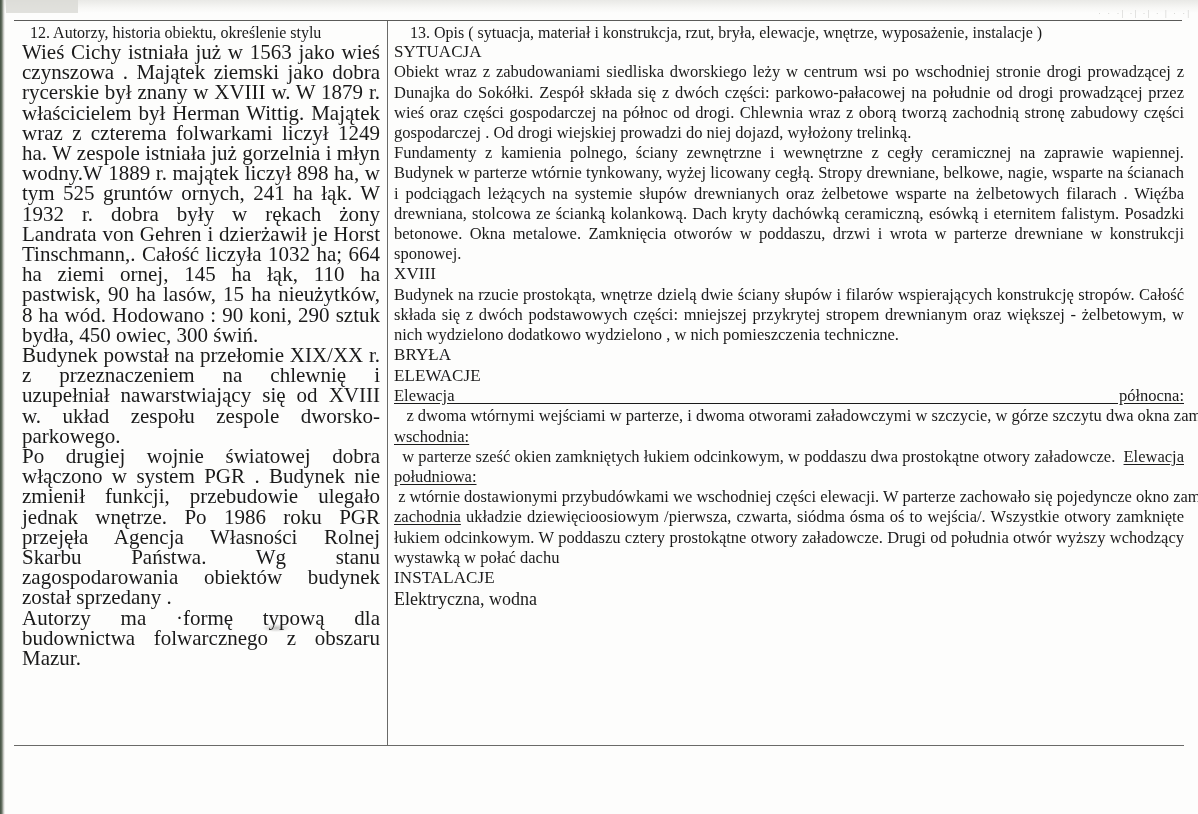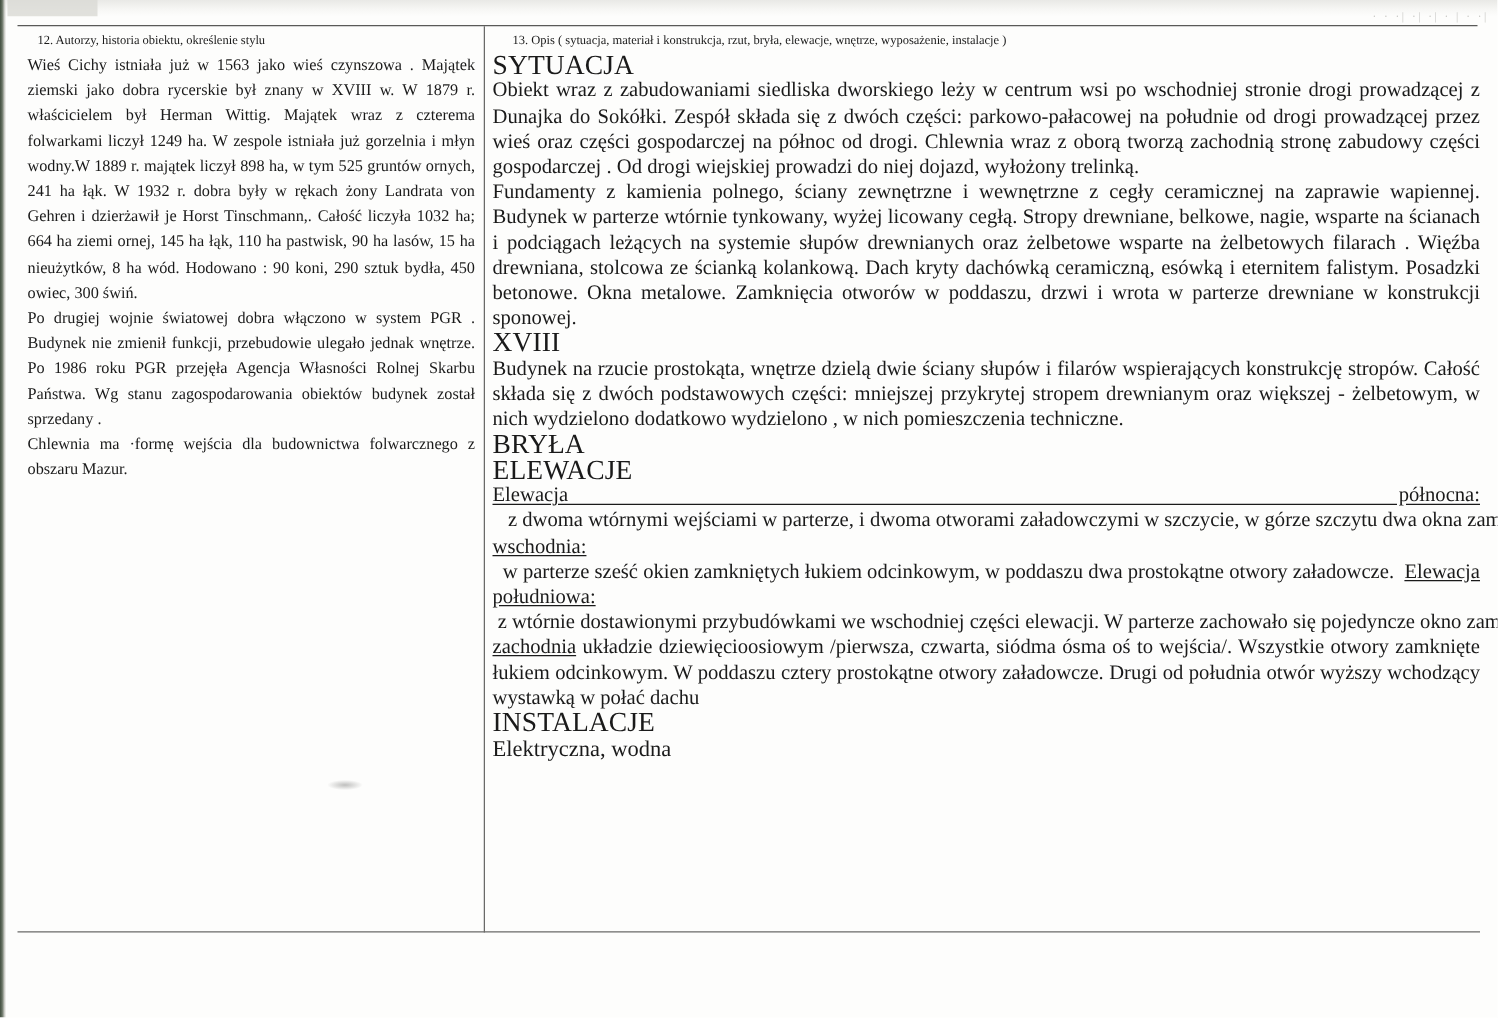--- a/index.html
+++ b/index.html
@@ -92,40 +92,40 @@
   
   .col {
     position: absolute;
     top: 24px;
     box-sizing: border-box;
   }
   .col-left  { left: 22px;  width: 358px; }
   .col-right { left: 394px; width: 790px; }
 
   .field-label {
-    font-size: 10px;
+    font-size: 16px;
     line-height: 17px;
     margin: 0 0 1px 8px;
     white-space: nowrap;
     font-family: "Liberation Serif", serif;
   }
   .col-right .field-label { margin-left: 16px; }
 
   .body-text {
-    font-size: 13px;
+    font-size: 21px;
     line-height: 20.2px;
     text-align: justify;
     margin: 0;
     font-family: "Liberation Serif", "DejaVu Serif", serif;
   }
   .para { margin: 0; }
   .para + .para { margin-top: 0; }
 
   .section-head {
-    font-size: 22px;
+    font-size: 17px;
     line-height: 20.4px;
     margin: 0;
     letter-spacing: .1px;
     font-family: "Liberation Serif", serif;
   }
 
   .flow {
     font-size: 16.5px;
     line-height: 20.2px;
     text-align: justify;
@@ -151,22 +151,23 @@
 <div class="corner-marks">· ·  ·| ·| ·| · |  ·  ·| ·|· ·</div>
 <div class="smudge"></div>
 
 <div class="frame"></div>
 <div class="rule-bottom"></div>
 <div class="rule-vert"></div>
 
 <div class="col col-left">
   <div class="field-label">12. Autorzy, historia obiektu, określenie stylu</div>
   <p class="body-text para">Wieś Cichy istniała już w 1563 jako wieś czynszowa . Majątek ziemski jako dobra rycerskie był znany w XVIII w. W 1879 r. właścicielem był Herman Wittig. Majątek wraz z czterema folwarkami liczył 1249 ha. W zespole istniała już gorzelnia i młyn wodny.W 1889 r. majątek liczył 898 ha, w tym 525 gruntów ornych, 241 ha łąk. W 1932 r. dobra były w rękach żony Landrata von Gehren i dzierżawił je Horst Tinschmann,. Całość liczyła 1032 ha; 664 ha ziemi ornej, 145 ha łąk, 110 ha pastwisk, 90 ha lasów, 15 ha nieużytków, 8 ha wód. Hodowano : 90 koni, 290 sztuk bydła, 450 owiec, 300 świń.</p>
+  <p class="body-text para">Budynek powstał  na przełomie XIX/XX r. z przeznaczeniem na chlewnię i uzupełniał nawarstwiający się od XVIII w. układ zespołu zespole dworsko-parkowego.</p>
   <p class="body-text para"> Po drugiej wojnie światowej dobra włączono w system  PGR . Budynek nie zmienił funkcji, przebudowie ulegało jednak wnętrze. Po 1986 roku PGR przejęła Agencja Własności Rolnej Skarbu Państwa. Wg stanu zagospodarowania obiektów budynek został sprzedany .</p>
-  <p class="body-text para">Chlewnia ma  ·formę wejścia dla budownictwa folwarcznego  z obszaru Mazur.</p>
+  <p class="body-text para">Autorzy ma  ·formę typową dla budownictwa folwarcznego  z obszaru Mazur.</p>
 </div>
 
 <div class="col col-right">
   <div class="field-label">13. Opis ( sytuacja, materiał i konstrukcja, rzut, bryła, elewacje, wnętrze, wyposażenie, instalacje )</div>
 
   <div class="section-head">SYTUACJA</div>
   <p class="flow">Obiekt wraz z zabudowaniami  siedliska dworskiego leży w centrum wsi po  wschodniej stronie drogi prowadzącej z Dunajka do  Sokółki. Zespół składa się z dwóch części: parkowo-pałacowej na południe od drogi prowadzącej przez wieś oraz części gospodarczej na północ od drogi. Chlewnia wraz z oborą tworzą zachodnią stronę zabudowy  części gospodarczej . Od drogi wiejskiej prowadzi  do niej  dojazd, wyłożony trelinką.</p>
 
   <p class="flow">Fundamenty z kamienia polnego, ściany zewnętrzne i wewnętrzne z cegły ceramicznej na zaprawie wapiennej. Budynek w parterze wtórnie tynkowany, wyżej licowany cegłą. Stropy drewniane, belkowe, nagie, wsparte na ścianach i podciągach leżących na systemie słupów drewnianych oraz żelbetowe wsparte na żelbetowych filarach . Więźba drewniana, stolcowa ze ścianką kolankową. Dach kryty dachówką ceramiczną, esówką i eternitem falistym. Posadzki  betonowe. Okna metalowe. Zamknięcia otworów w poddaszu, drzwi i wrota w parterze drewniane w konstrukcji sponowej.</p>
 

